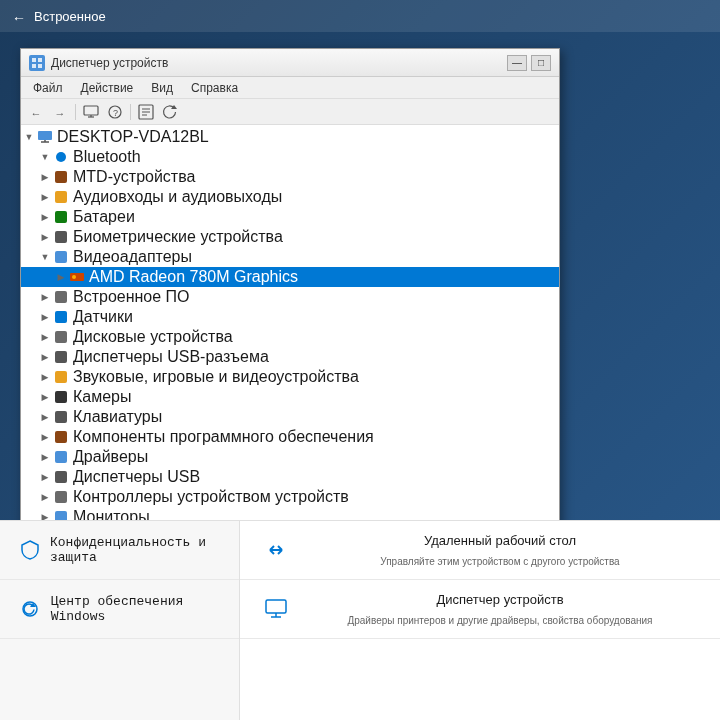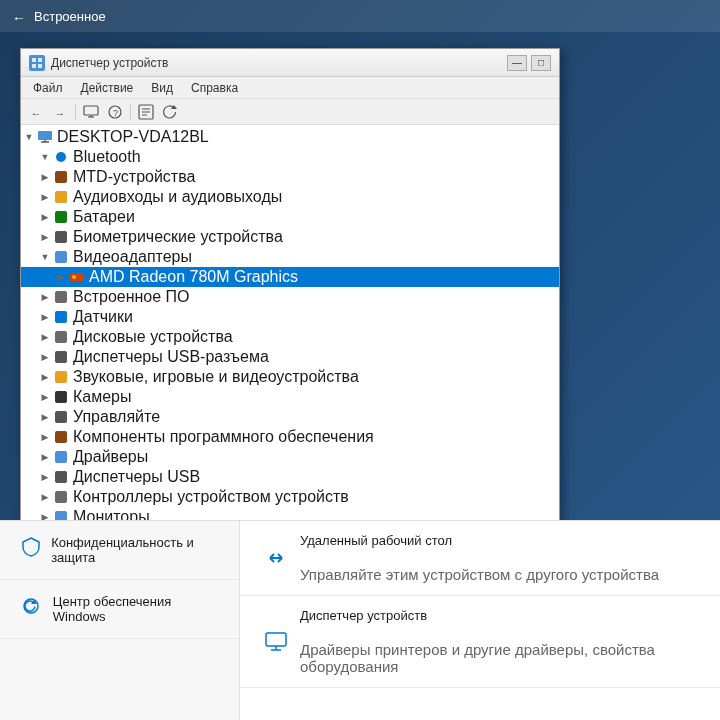--- a/index.html
+++ b/index.html
@@ -211,20 +211,21 @@
     }
 
     .bottom-item {
       display: flex;
       align-items: center;
       padding: 12px 20px;
       border-bottom: 1px solid #e8e8e8;
       background: white;
       gap: 8px;
       cursor: pointer;
+      text-align: center;
     }
 
     .bottom-item-icon {
       width: 32px;
       height: 32px;
       display: flex;
       align-items: center;
       justify-content: center;
       flex-shrink: 0;
     }
@@ -233,32 +234,33 @@
       flex: 1;
     }
 
     .bottom-item-title {
       font-size: 13px;
       color: #1a1a1a;
       font-weight: 400;
     }
 
     .bottom-item-subtitle {
-      font-size: 15px;
+      font-size: 10px;
       color: #666;
-      margin-top: 18px;
+      margin-top: 8px;
     }
 
     .bottom-left-item {
       display: flex;
-      align-items: flex-start;
+      align-items: center;
       padding: 14px 20px;
       border-bottom: 1px solid #e8e8e8;
       cursor: pointer;
       gap: 10px;
+      font-family: Liberation Mono, monospace;
     }
 
     .bottom-left-icon {
       width: 24px;
       height: 24px;
       display: flex;
       align-items: center;
       justify-content: center;
     }
 
@@ -508,21 +510,21 @@
           <span class="tree-label">Камеры</span>
         </div>
         <div class="tree-item">
           <span class="tree-indent"></span>
           <span class="tree-expand">▶</span>
           <span class="tree-icon">
             <svg width="14" height="14" viewBox="0 0 14 14">
               <rect x="1" y="1" width="12" height="12" rx="2" fill="#555"></rect>
             </svg>
           </span>
-          <span class="tree-label">Управляйте</span>
+          <span class="tree-label">Клавиатуры</span>
         </div>
         <div class="tree-item">
           <span class="tree-indent"></span>
           <span class="tree-expand">▶</span>
           <span class="tree-icon">
             <svg width="14" height="14" viewBox="0 0 14 14">
               <rect x="1" y="1" width="12" height="12" rx="2" fill="#8b4513"></rect>
             </svg>
           </span>
           <span class="tree-label">Компоненты программного обеспечения</span>

